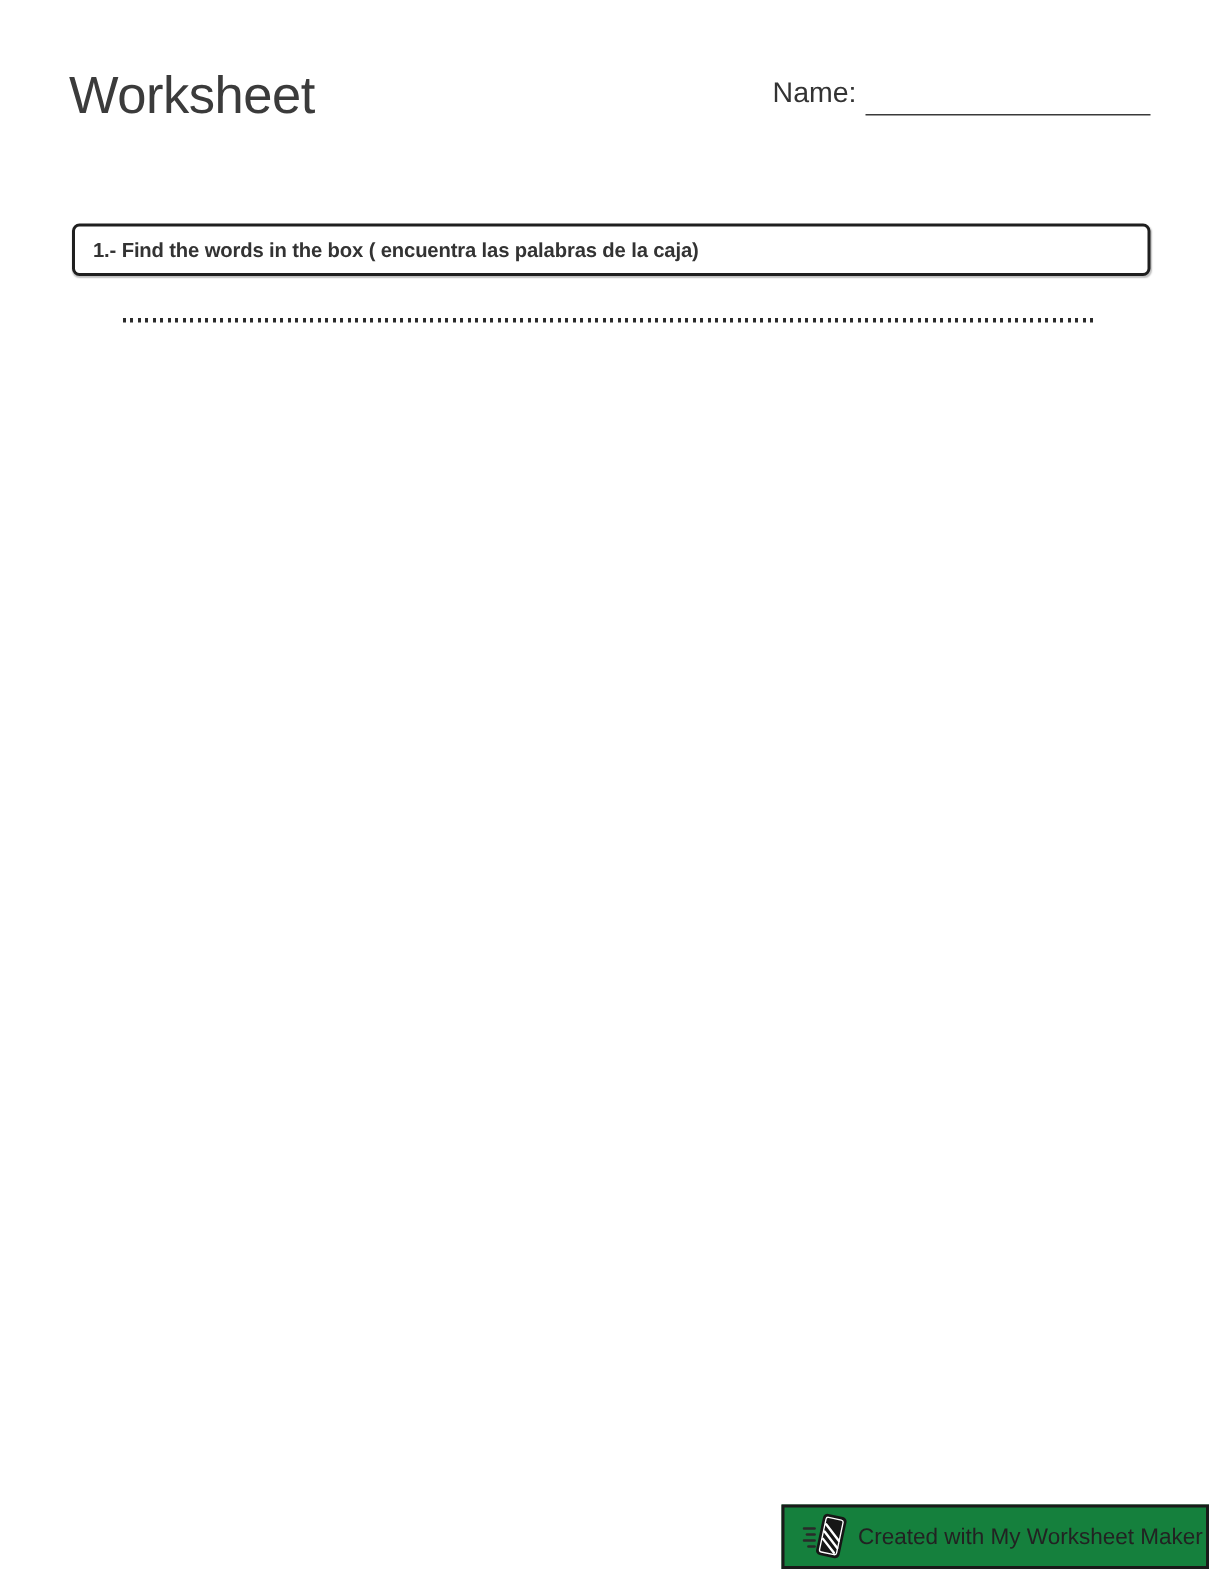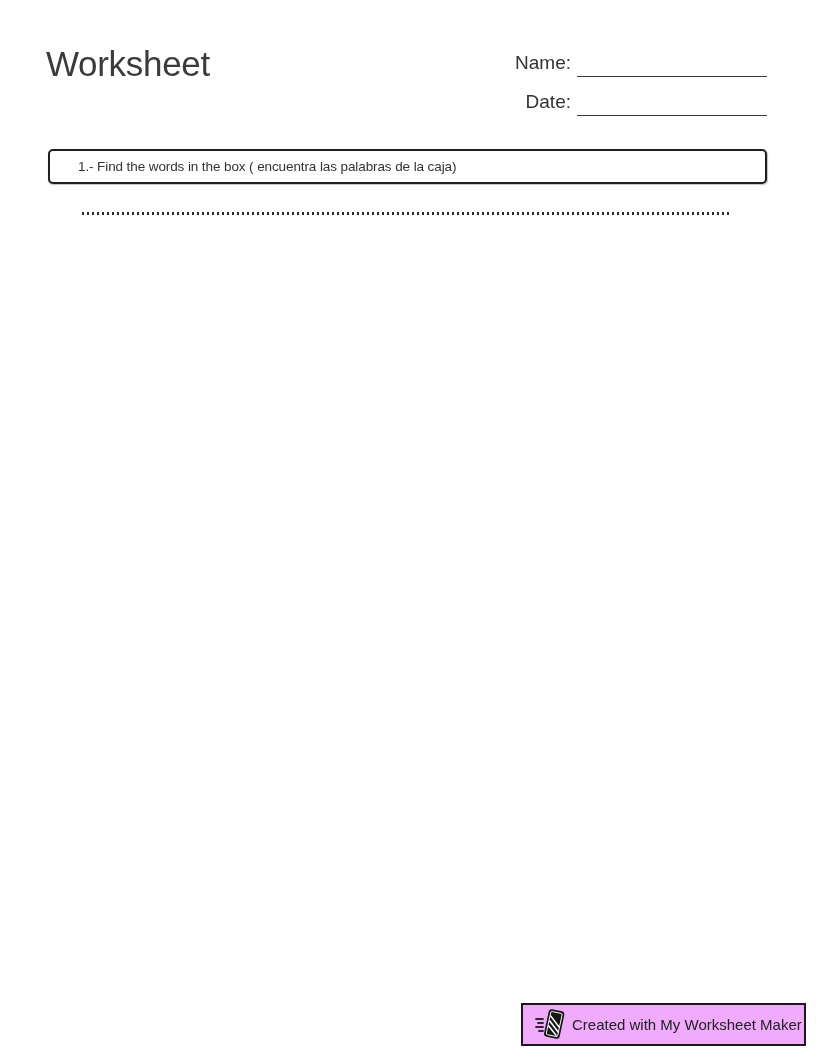--- a/index.html
+++ b/index.html
@@ -50,22 +50,23 @@
     position: absolute;
     left: 48px;
     top: 149px;
     width: 719px;
     height: 35px;
     border: 2px solid #1f1f1f;
     border-radius: 5px;
     background: #ffffff;
     display: flex;
     align-items: center;
-    padding-left: 28px;
+    padding-left: 12px;
     box-shadow: 0.5px 1px 1px rgba(0,0,0,0.25);
+    font-weight: bold;
   }
   .instruction-text {
     font-size: 13.5px;
     color: #333333;
     letter-spacing: -0.1px;
   }
   .dotted-divider {
     position: absolute;
     left: 82px;
     top: 212px;
@@ -77,21 +78,21 @@
       transparent 2px, transparent 5px
     );
   }
   .footer-badge {
     position: absolute;
     left: 521px;
     top: 1003px;
     width: 285px;
     height: 43px;
     border: 2px solid #1a1a1a;
-    background: #f0abfc;
+    background: #15803d;
     display: flex;
     align-items: center;
     padding: 0 10px 0 12px;
     gap: 7px;
   }
   .logo {
     display: inline-flex;
     width: 30px;
     height: 34px;
     flex: 0 0 auto;
@@ -107,24 +108,20 @@
 
 <div class="page">
 
   <h1 class="title">Worksheet</h1>
 
   <div class="field-row row-name">
     <span class="field-label">Name:</span>
     <span class="field-line"></span>
   </div>
 
-  <div class="field-row row-date">
-    <span class="field-label">Date:</span>
-    <span class="field-line"></span>
-  </div>
 
   <div class="instruction-box">
     <span class="instruction-text">1.- Find the words in the box ( encuentra las palabras de la caja)</span>
   </div>
 
   <div class="dotted-divider"></div>
 
   <div class="footer-badge">
     <span class="logo">
       <svg viewBox="0 0 30 34" width="30" height="34" aria-hidden="true">

